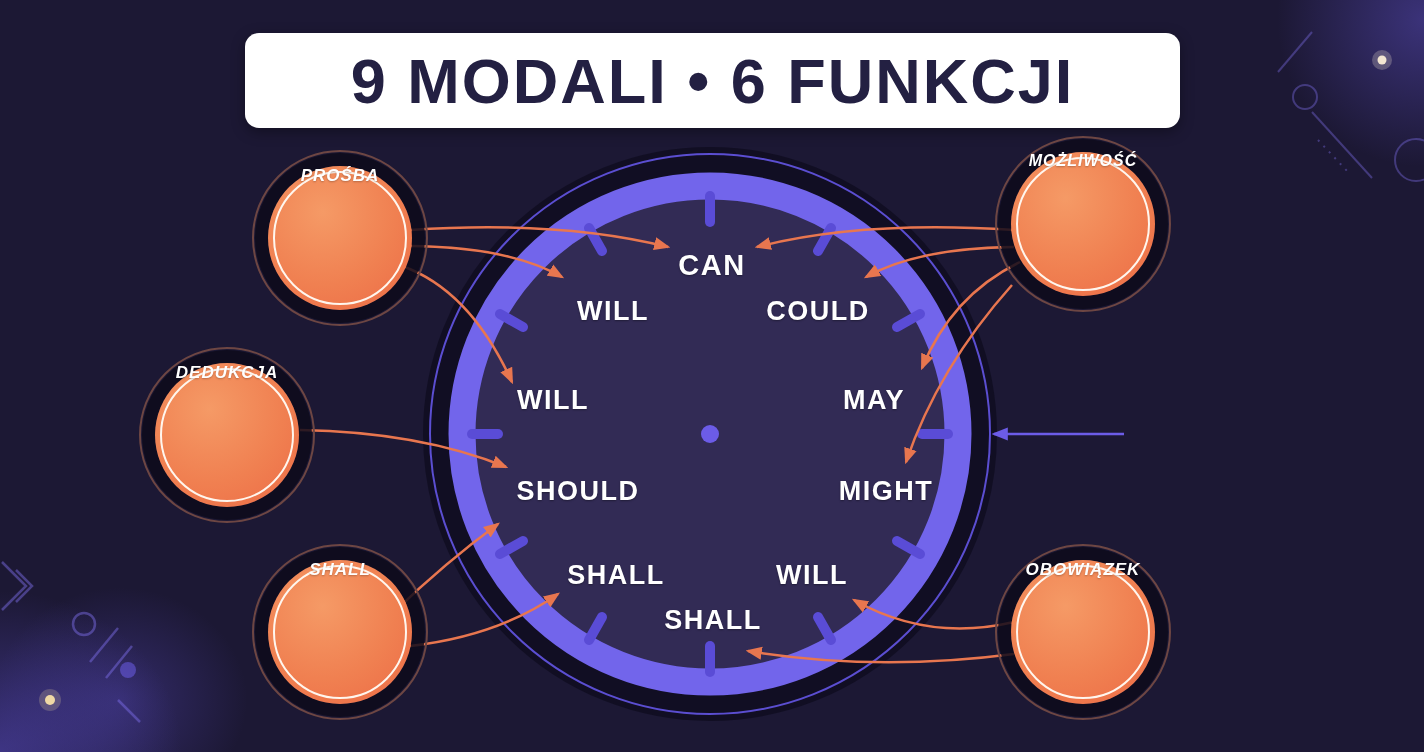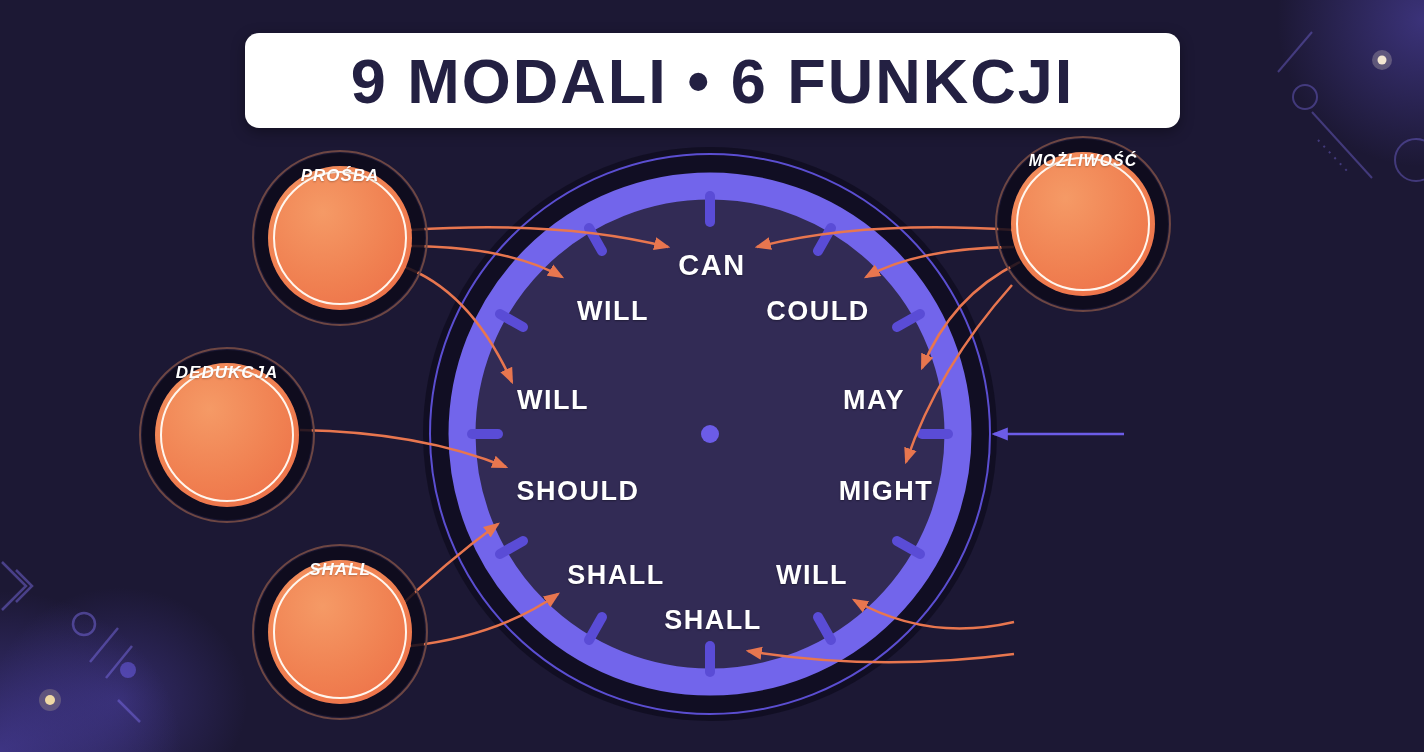--- a/index.html
+++ b/index.html
@@ -145,14 +145,17 @@
   </div>
   <div class="fn-circle" style="left:1083px;top:224px;--ring:#6d4643;">
     <div class="fn-label" style="font-size:16px;">MOŻLIWOŚĆ</div>
   </div>
   <div class="fn-circle" style="left:227px;top:435px;--ring:#6d4643;">
     <div class="fn-label">DEDUKCJA</div>
   </div>
   <div class="fn-circle" style="left:340px;top:632px;--ring:#6d4643;">
     <div class="fn-label">SHALL</div>
   </div>
+  <div class="fn-circle" style="left:1083px;top:632px;--ring:#6d4643;">
+    <div class="fn-label">OBOWIĄZEK</div>
+  </div>
 
 </div>
 
 </body></html>

